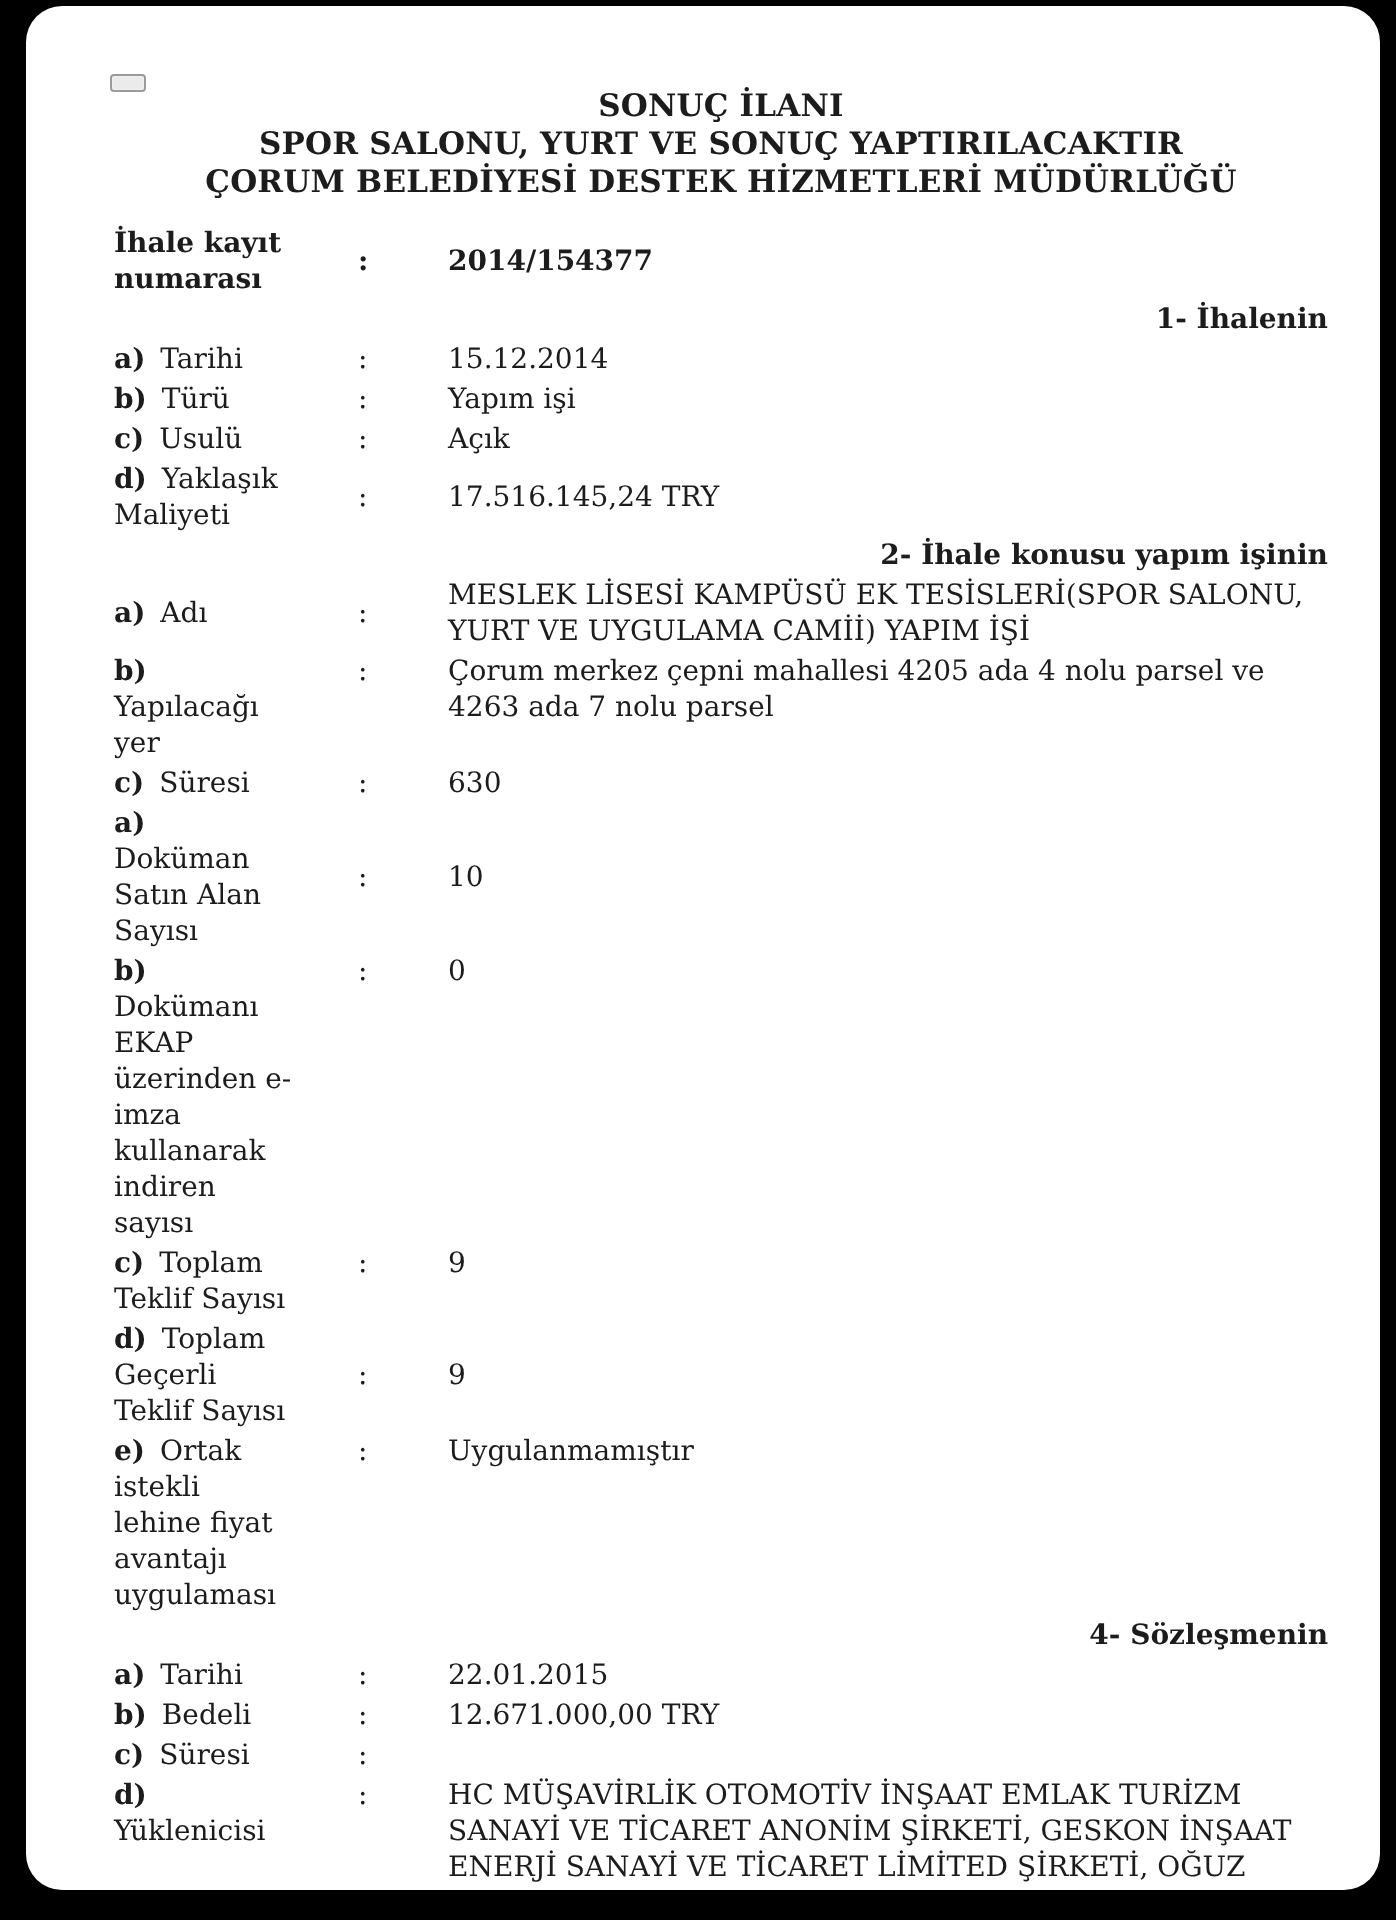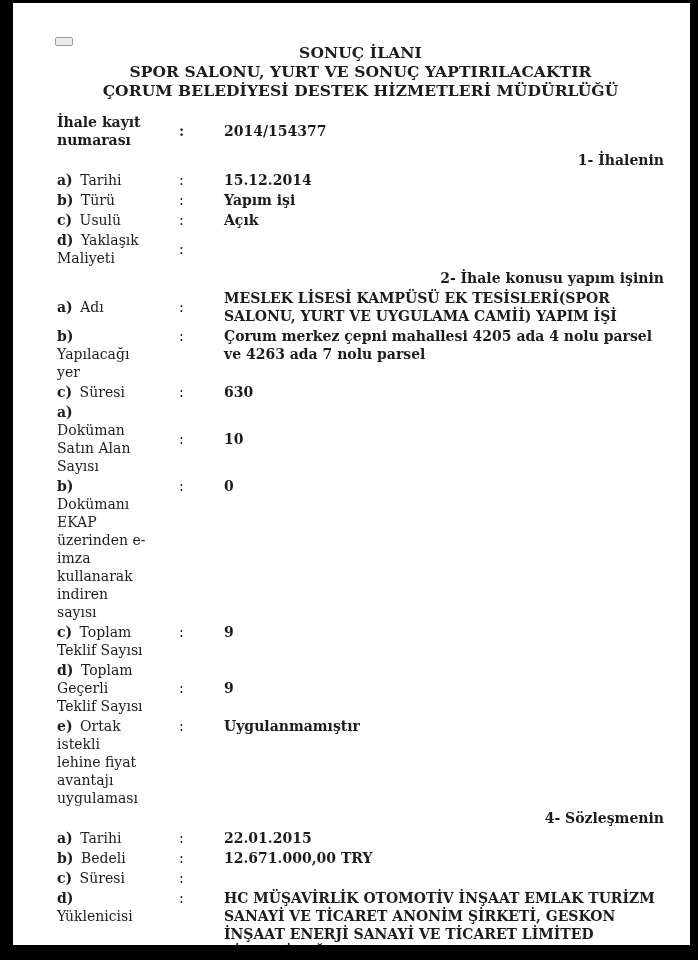--- a/index.html
+++ b/index.html
@@ -5,39 +5,39 @@
   html,body{margin:0;padding:0;}
   body{
     width:698px;height:960px;overflow:hidden;
     background:#000;
     font-family:"DejaVu Serif","Liberation Serif",serif;
   }
   .viewport{position:relative;width:698px;height:960px;background:#000;}
   .page{
     position:absolute;left:13px;top:3px;width:677px;height:942px;
     background:#fff;color:#1c1c1c;
-    padding:40px 26px 0 44px;box-sizing:border-box;overflow:hidden;
+    padding:40px 26px 0 44px;box-sizing:border-box;overflow:hidden;border-radius:18px;
   }
   .img-ph{
     position:absolute;left:42px;top:34px;width:16px;height:7px;
     border:1px solid #9a9a9a;border-radius:2px;background:#ebebeb;
     box-shadow:inset 0 0 1px #fff;display:block;
   }
   .title{
     text-align:center;font-weight:bold;font-size:15.5px;line-height:19px;
     margin:0 0 13px 0;letter-spacing:0.1px;
   }
   .doc{font-size:14px;line-height:18px;}
   .hdr{font-weight:bold;margin:2px 0;text-align:right;}
   .row{display:flex;align-items:flex-start;margin:2px 0;gap:32px;}
   .row.middle{align-items:center;}
   .row .lbl{flex:0 0 90px;width:90px;}
   .row .lbl b{font-weight:bold;margin-right:3px;}
   .row .colon{flex:0 0 13px;width:13px;}
-  .row .val{flex:1 1 auto;min-width:0;font-weight:bold;}
+  .row .val{flex:1 1 auto;min-width:0;}
   .row.boldrow .lbl,.row.boldrow .val,.row.boldrow .colon{font-weight:bold;}
 </style>
 </head>
 <body>
 
 <div class="viewport">
   <div class="page">
     <span class="img-ph"></span>
     <header class="title">
       <div>SONUÇ İLANI</div>
@@ -62,20 +62,21 @@
           <div class="val">Yapım işi</div>
         </div>
         <div class="row">
           <div class="lbl"><b>c)</b> <span>Usulü</span></div>
           <div class="colon">:</div>
           <div class="val">Açık</div>
         </div>
         <div class="row middle">
           <div class="lbl"><b>d)</b> <span>Yaklaşık Maliyeti</span></div>
           <div class="colon">:</div>
+          <div class="val">17.516.145,24 TRY</div>
         </div>
         <div class="hdr">2- İhale konusu yapım işinin</div>
         <div class="row middle">
           <div class="lbl"><b>a)</b> <span>Adı</span></div>
           <div class="colon">:</div>
           <div class="val">MESLEK LİSESİ KAMPÜSÜ EK TESİSLERİ(SPOR SALONU, YURT VE UYGULAMA CAMİİ) YAPIM İŞİ</div>
         </div>
         <div class="row">
           <div class="lbl"><b>b)</b> <span>Yapılacağı yer</span></div>
           <div class="colon">:</div>

